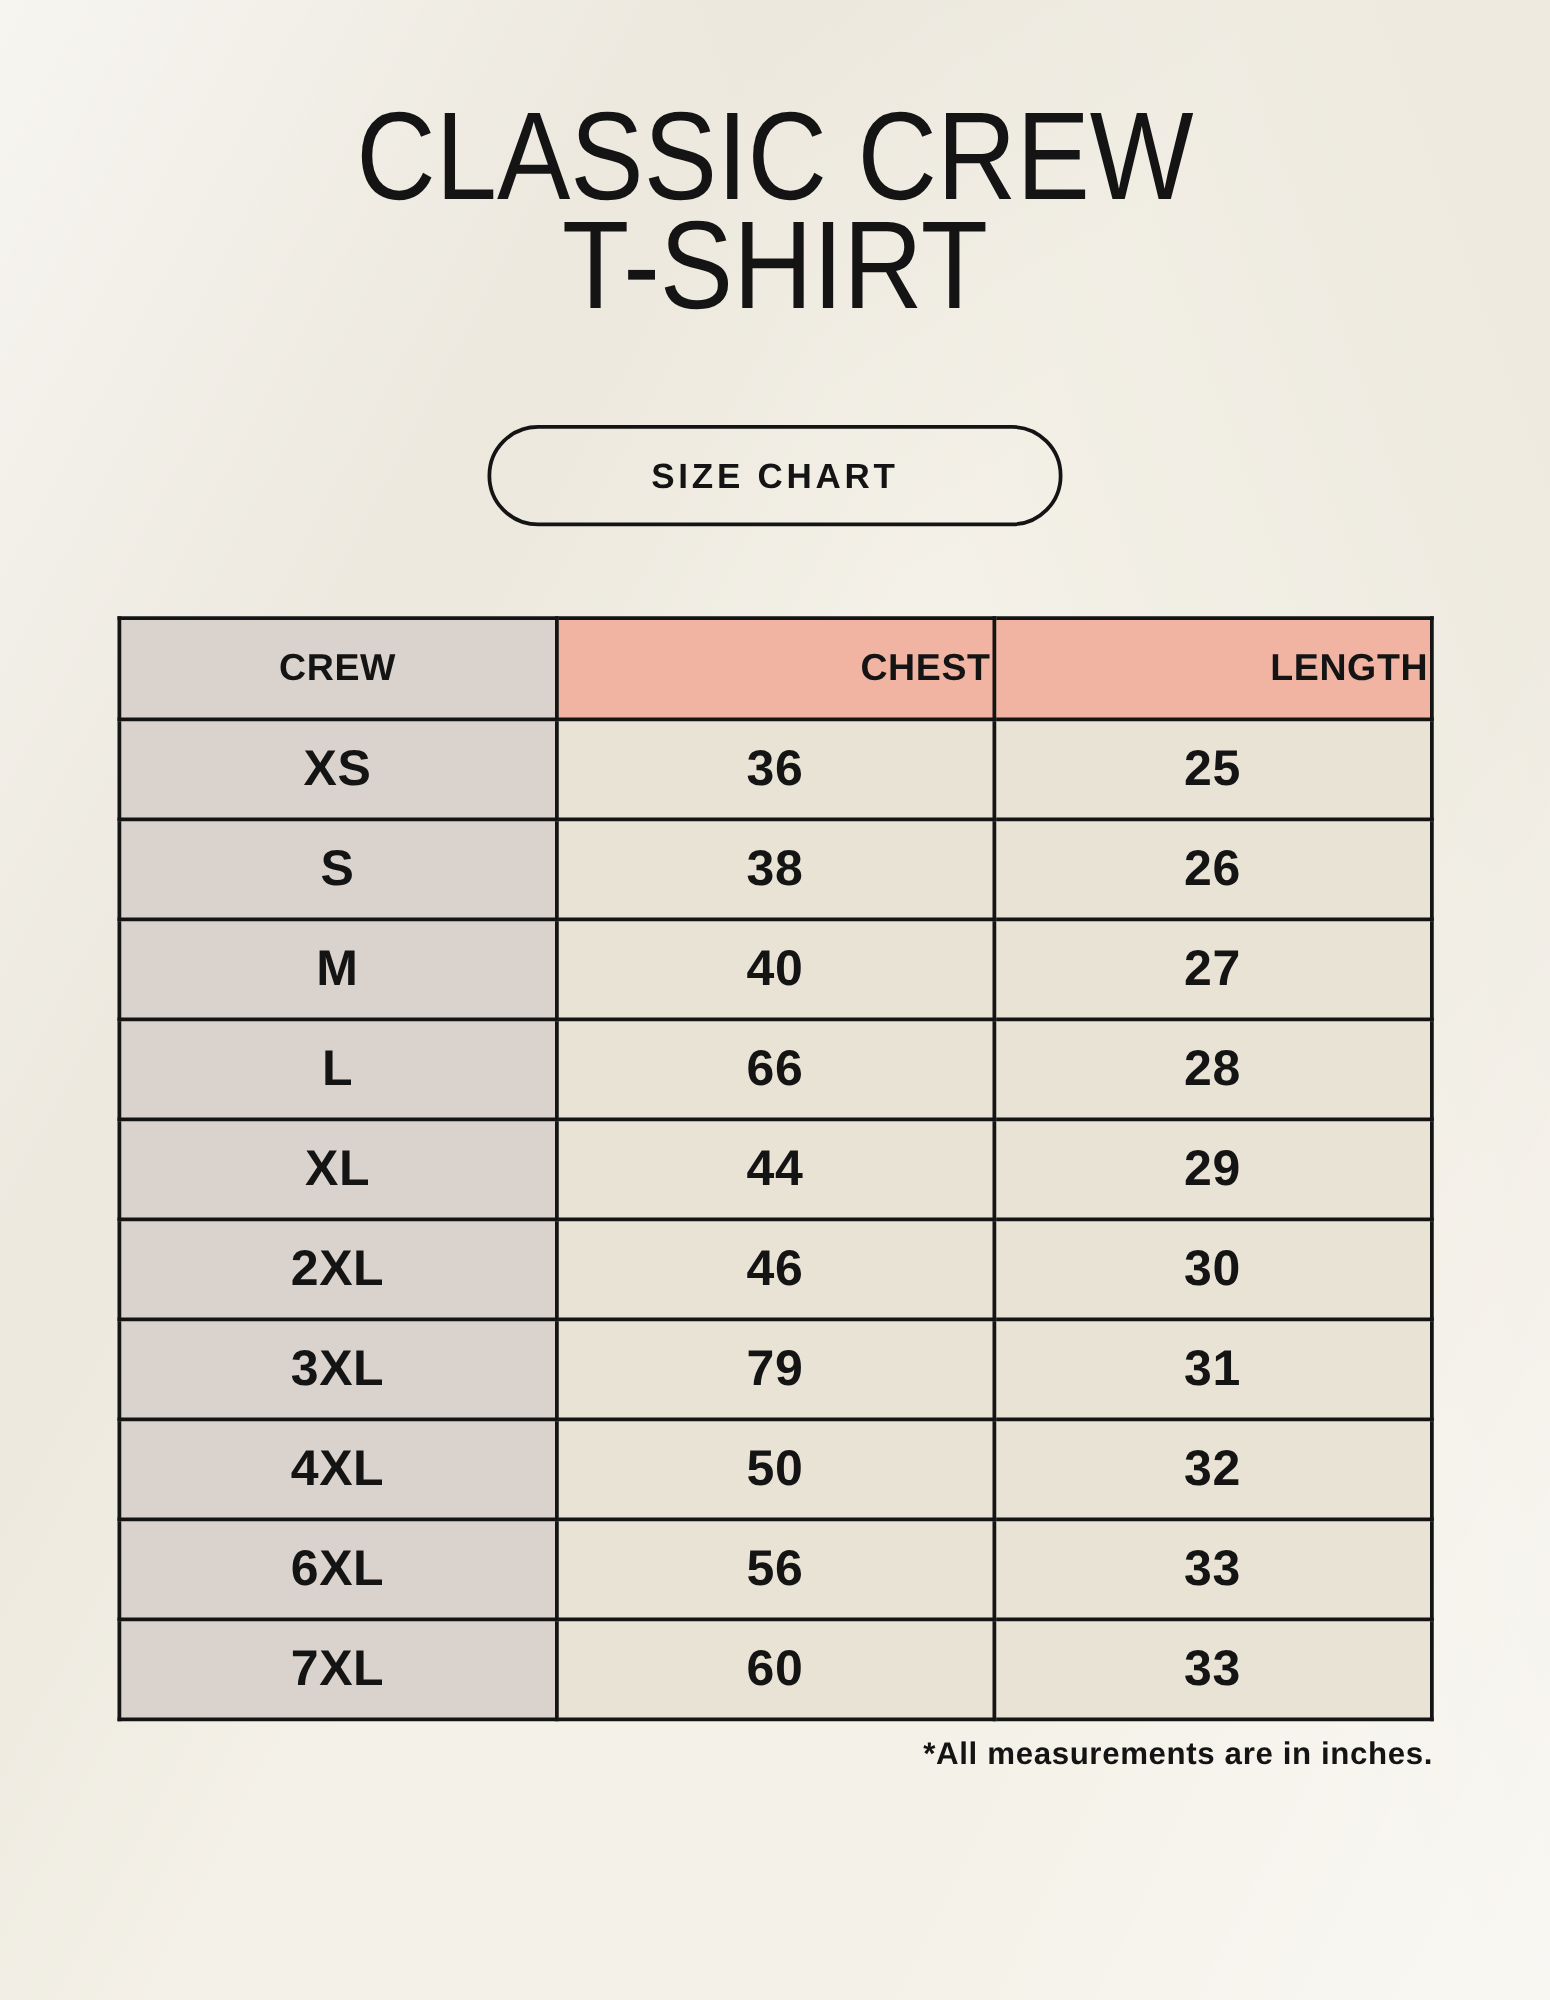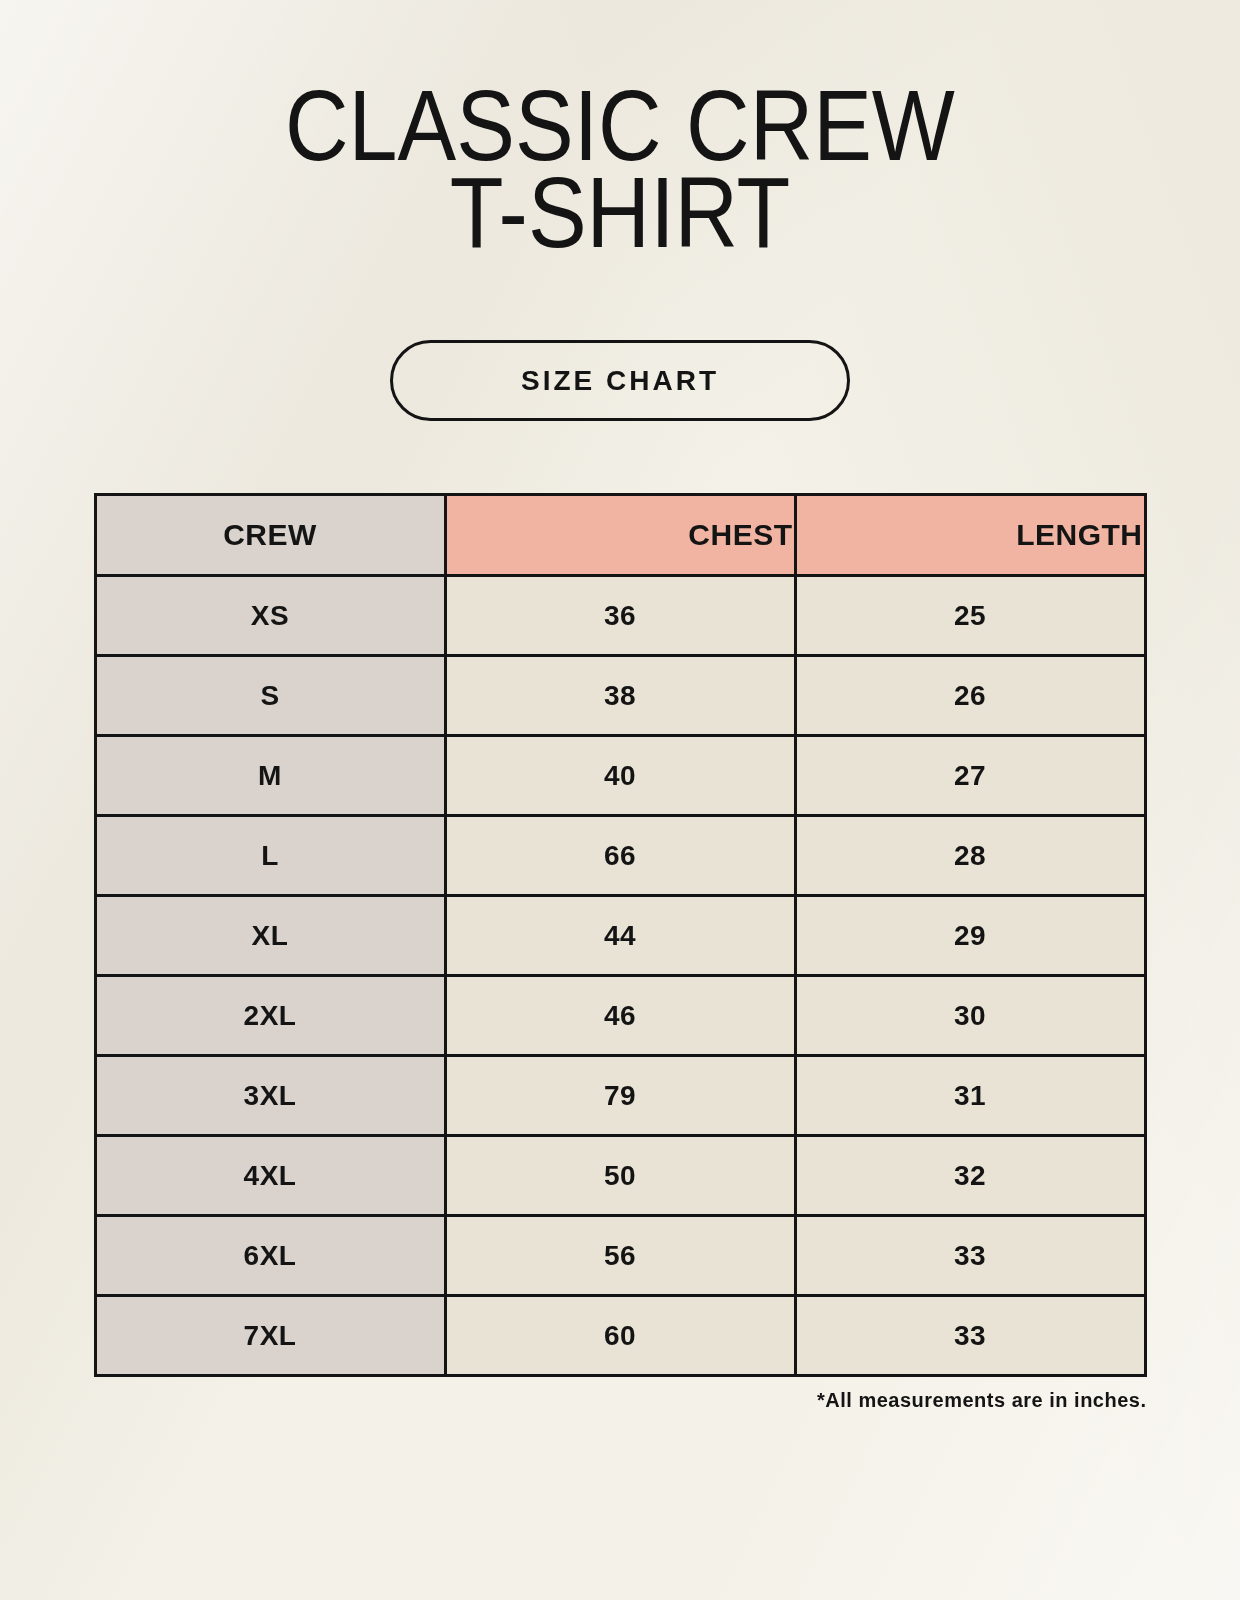--- a/index.html
+++ b/index.html
@@ -72,27 +72,27 @@
     font-size: 30px;
     letter-spacing: 0.5px;
   }
   .size-table th { height: 76px; font-weight: bold; }
   .size-table td { height: 75px; font-weight: bold; background: var(--cell-bg, #e9e3d6); }
   .size-table th.col-size,
   .size-table td.size-col { background: var(--size-column-bg, #dad3cd); }
   .size-table td.size-col { font-weight: bold; }
   .size-table th.col-chest,
   .size-table th.col-length { background: var(--accent-pink, #f1b4a2); text-align: right; }
-  .size-table td { font-size: 28px; margin-top: 31px; }
+  .size-table td { font-size: 40px; margin-top: 31px; }
 
   .footnote {
     width: 1053px;
     margin: 12px auto 0 auto;
     text-align: right;
-    font-size: 20px;
+    font-size: 25px;
     font-weight: bold;
     letter-spacing: 0.5px;
   }
 </style>
 </head>
 <body>
 
 <div class="page">
   <div class="content">
 

